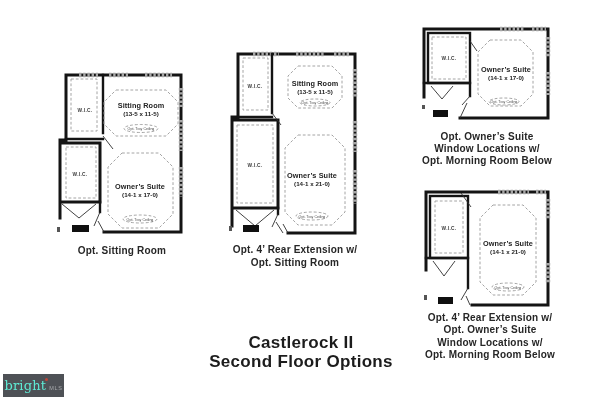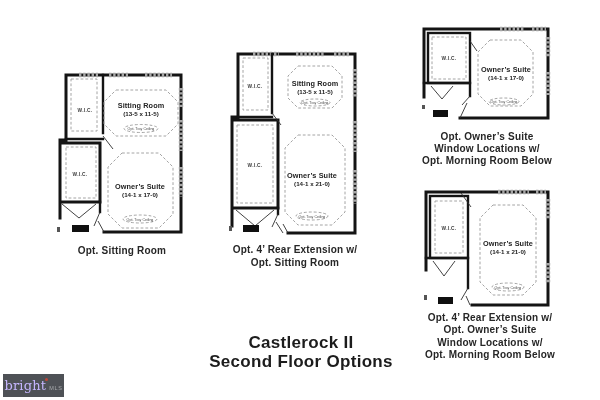--- a/index.html
+++ b/index.html
@@ -21,21 +21,21 @@
   .nm {font-size:7.3px;font-weight:bold;text-anchor:middle;letter-spacing:.1px;}
   .dm {font-size:6.2px;font-weight:bold;text-anchor:middle;}
   .wic{font-size:4.8px;font-weight:bold;text-anchor:middle;letter-spacing:.3px;fill:#3a3a3a;}
   .nt {font-size:3.6px;text-anchor:middle;fill:#4a4a4a;}
   .cap{font-size:10px;font-weight:bold;text-anchor:middle;fill:#262626;letter-spacing:.2px;}
   .ttl{font-size:17px;font-weight:bold;text-anchor:middle;fill:#1c1c1c;letter-spacing:.3px;}
 
   
   .logo{position:absolute;left:3px;top:374px;width:61px;height:23px;background:#4e5156;
         display:flex;align-items:center;justify-content:center;}
-  .logo-brand{color:#c4b5fd;font-family:"DejaVu Serif",serif;font-size:13px;line-height:1;
+  .logo-brand{color:#5eead4;font-family:"DejaVu Serif",serif;font-size:13px;line-height:1;
         position:relative;letter-spacing:.2px;}
   .logo-dot{position:absolute;right:-2px;top:-1px;width:3px;height:3px;border-radius:50%;
         background:#c0473a;}
   .logo-mls{color:#a9abae;font-size:5.5px;letter-spacing:.7px;margin-left:3px;margin-top:5px;}
 </style>
 </head>
 <body>
 
 <div class="page">
 

